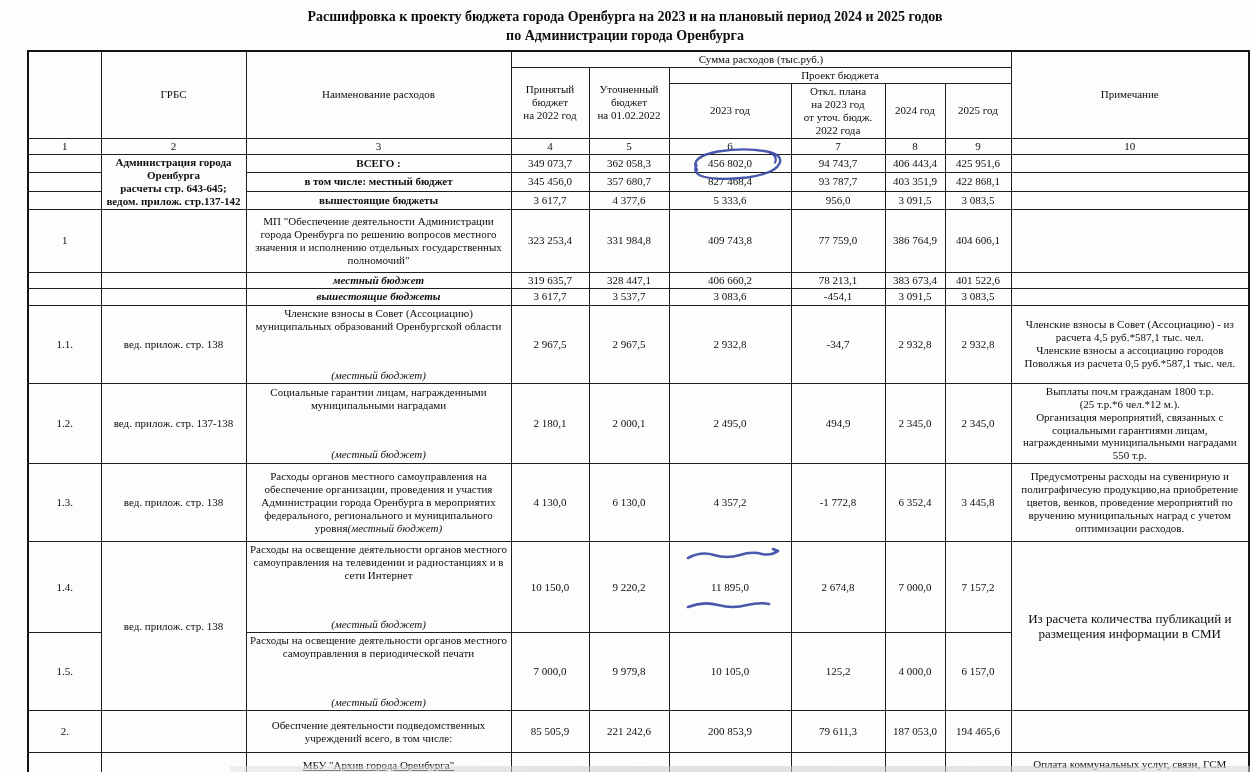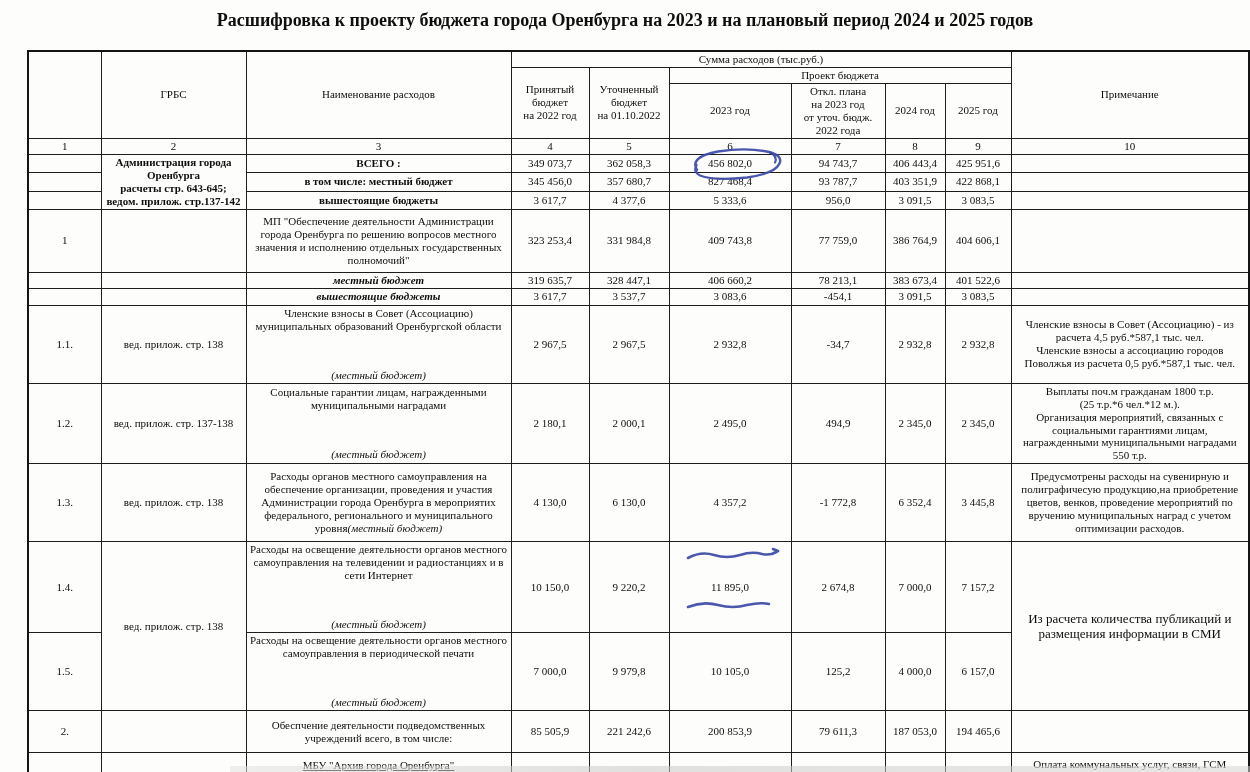--- a/index.html
+++ b/index.html
@@ -3,21 +3,21 @@
 <meta charset="utf-8">
 <style>
   * { margin:0; padding:0; box-sizing:border-box; }
   html,body { background:#ffffff; }
   .page {
     position:relative; width:1250px; height:772px;
     background:#fdfdfb; overflow:hidden;
     font-family:"Liberation Serif","DejaVu Serif",serif; color:#0e0e0e;
   }
   .title { position:absolute; top:8px; left:0; width:100%; text-align:center;
-           font-weight:bold; font-size:18px; line-height:1.35; }
+           font-weight:bold; font-size:14px; line-height:1.35; }
   table.budget { position:absolute; left:27px; top:50px; width:1221px;
                  border-collapse:collapse; table-layout:fixed;
                  border:2px solid #141414; }
   table.budget td { border:1px solid #1d1d1d; font-size:11px; line-height:1.18;
                     text-align:center; vertical-align:middle; padding:1px 3px;
                     overflow:hidden; }
   td.pre   { white-space:pre-line; }
   td.bold, .bold { font-weight:bold; }
   .ital { font-style:italic;margin-top:36px; }
   .blk  { display:block; }
@@ -30,20 +30,21 @@
   .scan-smudge { position:absolute; left:230px; top:766px; width:1020px; height:6px;
                  background:linear-gradient(to right,#e3e3e1,#c9c9c7 40%,#d6d6d4); opacity:.55; }
 </style>
 </head>
 <body>
 
 <div class="page">
 
   <div class="title">
     <div>Расшифровка к проекту бюджета города Оренбурга на 2023 и на плановый период 2024 и 2025 годов</div>
+    <div>по Администрации города Оренбурга</div>
   </div>
 
   <table class="budget">
     <colgroup>
       <col style="width:73px">
         <col style="width:145px">
         <col style="width:265px">
       <col style="width:78px">
         <col style="width:80px">
         <col style="width:122px">
@@ -60,21 +61,21 @@
       <td rowspan="3">Наименование расходов</td>
       <td colspan="6">Сумма расходов (тыс.руб.)</td>
       <td rowspan="3">Примечание</td>
     </tr>
     <tr style="height:16px">
       <td rowspan="2" class="pre">Принятый
 бюджет
 на 2022 год</td>
       <td rowspan="2" class="pre">Уточненный
 бюджет
-на 01.10.2022</td>
+на 01.02.2022</td>
       <td colspan="4">Проект бюджета</td>
     </tr>
     <tr style="height:53px">
       <td>2023 год</td>
       <td class="pre">Откл. плана
 на 2023 год
 от уточ. бюдж.
 2022 года</td>
       <td>2024 год</td>
       <td>2025 год</td>

